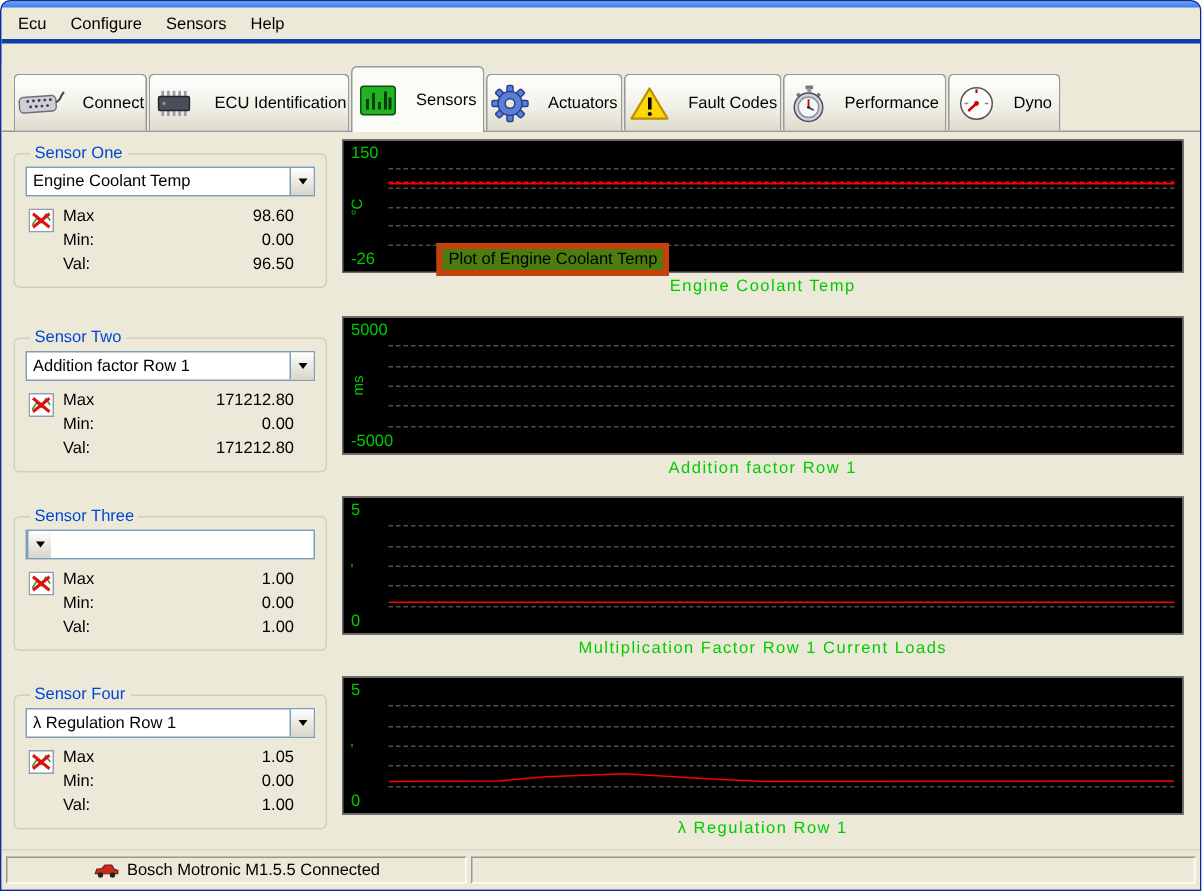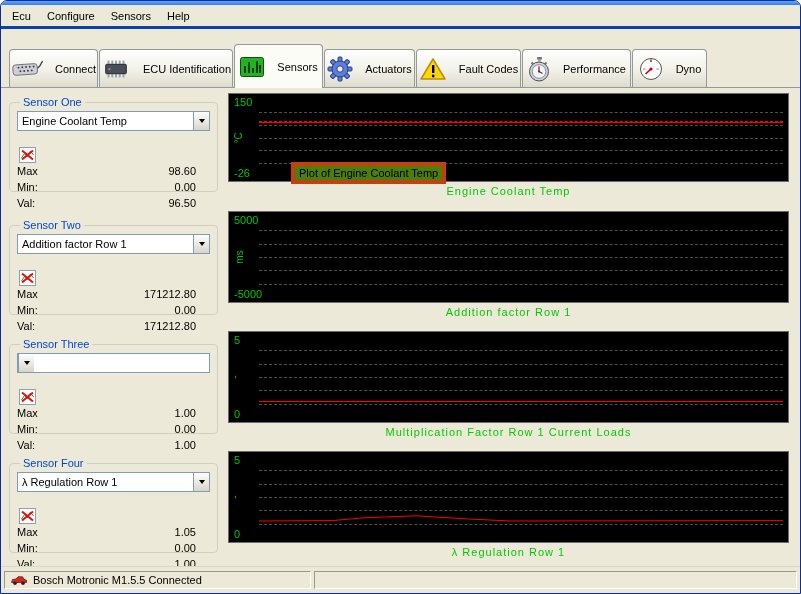--- a/index.html
+++ b/index.html
@@ -44,21 +44,21 @@
   .groupbox { position:absolute; left:8px; width:209px; height:96px;
               border:1px solid #d0d0bf; border-radius:4px; padding:2px 7px 0; background:#ece9d8; }
   .groupbox legend { font-size:11px; color:#0046d5; padding:0 3px; margin-left:3px; }
   .combo { position:relative; height:20px; border:1px solid #7f9db9; background:#fff;
            display:flex; align-items:center; margin-top:1px; }
   .combo-text { font-size:11px; padding-left:4px; flex:1; white-space:nowrap; overflow:hidden; }
   .combo-btn { width:16px; height:100%; background:linear-gradient(180deg,#fefefe,#d8d5c8);
                border-left:1px solid #7f9db9; display:flex; align-items:center; justify-content:center; }
   .arrow-down { width:0; height:0; border-left:3px solid transparent; border-right:3px solid transparent;
                 border-top:4px solid #000; }
-  .panel-body { display:flex; margin-top:13px;flex-direction:column; }
+  .panel-body { display:flex; margin-top:5px; }
   .nograph { margin:3px 6px 0 2px; display:inline-flex; }
   .stats { flex:1; font-size:11px; }
   .stat-row { display:flex; padding:2px 0; }
   .stat-label { width:36px; }
   .stat-value { flex:1; text-align:right; padding-right:14px; }
 
   
   .chart-block { position:absolute; left:227px; width:561px; }
   .plot { position:relative; background:#000; border:1px solid #6a6a6a; }
   .plot-inner { position:absolute; left:30px; right:5px; top:5px; bottom:5px; }
@@ -73,21 +73,21 @@
   .chart-title { margin-top:3px; text-align:center; color:#00cc00; font-size:11px; letter-spacing:1px; }
 
   
   .tooltip { position:absolute; left:290px; top:74px; z-index:5; background:#4d7c0f;
              border:4px solid #c2410c; font-size:11px; padding:1px 4px; white-space:nowrap; }
 
   
   .statusbar { position:absolute; left:0; right:0; bottom:0; height:27px; background:#ece9d8;
                border-top:1px solid #d8d5c4; }
   .status-panel { position:absolute; top:4px; bottom:4px; border:1px solid;
-                  border-color:#9b988a #fffef5 #fffef5 #9b988a; }
+                  border-color:#9b988a #fffef5 #fffef5 #9b988a;justify-content:center; }
   .status-panel.main { left:3px; width:307px; display:flex; align-items:center; gap:5px;
                        padding:0 5px; font-size:11px; }
   .status-panel.rest { left:313px; right:3px; }
 </style>
 </head>
 <body>
 
 <div class="window">
 
   <div class="titlebar">

